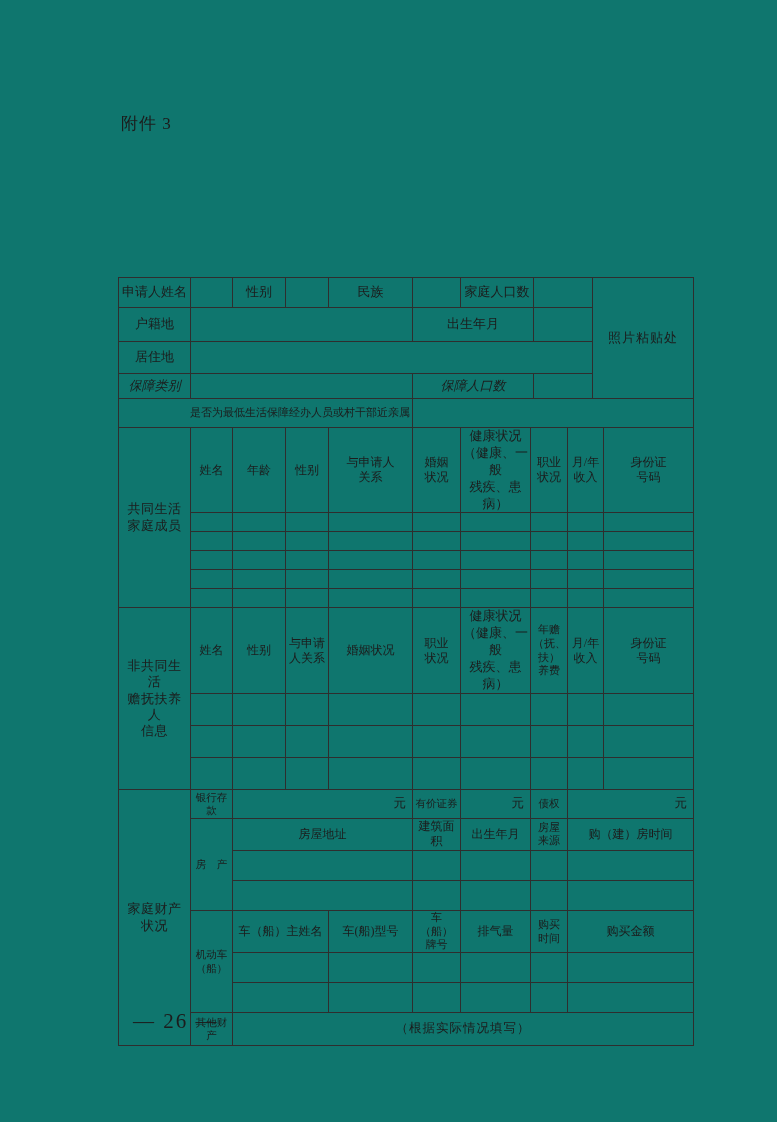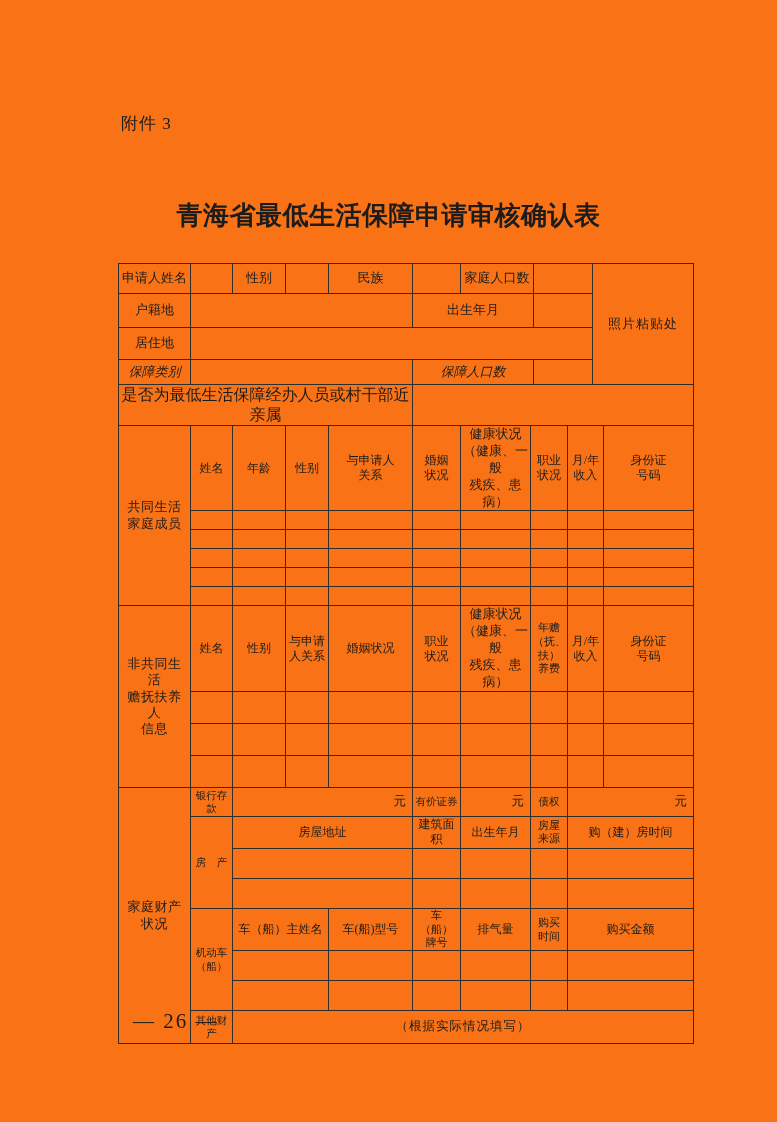--- a/index.html
+++ b/index.html
@@ -4,36 +4,36 @@
 <style>
   html,body{margin:0;padding:0;}
   body{
     background:#e8e8e8;
     font-family:"Liberation Serif","DejaVu Serif",serif;
     -webkit-font-smoothing:antialiased;
   }
   .page{
     position:relative;
     width:777px;height:1122px;
-    background:#f97316;
+    background:#0f766e;
     color:#1c1c1c;
     overflow:hidden;
     margin:0 auto;
   }
   .attachment{
     position:absolute;left:121px;top:112px;
     font-size:17px;letter-spacing:1px;
   }
   .doc-title{
     position:absolute;left:0;top:198px;width:100%;
     text-align:center;font-size:26px;font-weight:700;
     letter-spacing:0.5px;
   }
   .form-wrap{
-    position:absolute;left:118px;top:263px;width:577px;
+    position:absolute;left:118px;top:277px;width:577px;
   }
   table{
     border-collapse:collapse;table-layout:fixed;width:575px;
     background:transparent;
   }
   table+table{margin-top:-1px;}
   td{
     border:1px solid #2e2e2e;
     padding:0 2px;
     text-align:center;vertical-align:middle;
@@ -42,21 +42,21 @@
     overflow:hidden;
   }
   .lbl{font-size:13px;}
   .sec{font-size:13px;letter-spacing:0.5px;}
   .th{font-size:12px;}
   .th-xs{font-size:13px;line-height:1.3;}
   .th-s{font-size:11px;line-height:1.25;}
   .small-lbl{font-size:10.5px;padding:0;}
   .yuan{text-align:right;padding-right:6px;font-size:12.5px;}
   .note{font-size:12.5px;letter-spacing:1px;}
-  .question{font-size:16px;}
+  .question{font-size:11px;text-align:right;}
   .photo{font-size:13px;letter-spacing:1px;}
   
   .rA1 td{height:29px;}
   .rA2 td{height:33px;}
   .rA3 td{height:31px;}
   .rA4 td{height:24px;font-style:italic;}
   .rA5 td{height:28px;}
   .rBh td{height:60px;}
   .rB td{height:18px;}
   .rCh td{height:63px;}
@@ -70,21 +70,20 @@
     font-size:21px;letter-spacing:2px;
   }
 </style>
 </head>
 <body>
 
 <div class="page">
 
   <div class="attachment">附件 3</div>
 
-  <div class="doc-title">青海省最低生活保障申请审核确认表</div>
 
   <div class="form-wrap">
 
     <table>
       <colgroup>
         <col style="width:72px">
           <col style="width:42px">
           <col style="width:53px">
         <col style="width:43px">
           <col style="width:84px">

